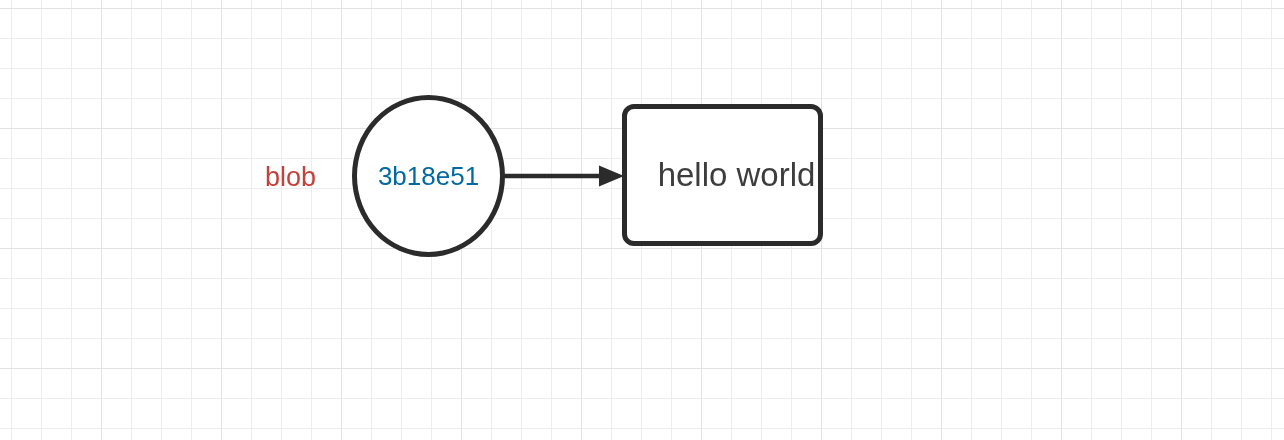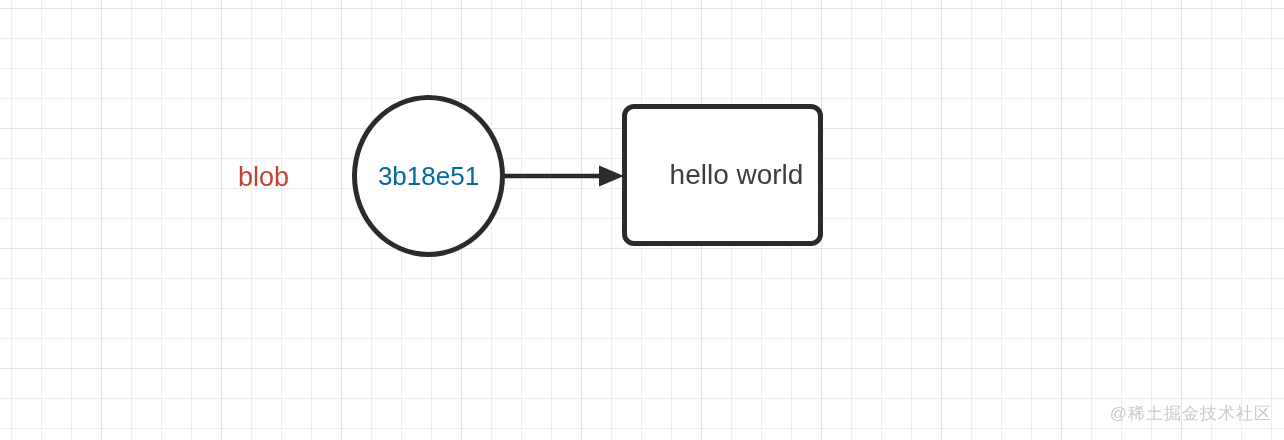--- a/index.html
+++ b/index.html
@@ -23,21 +23,21 @@
       linear-gradient(to bottom, #ededed 1px, transparent 1px);
     background-size: 120px 120px, 120px 120px, 30px 30px, 30px 30px;
     background-position: 101px 0px, 0px 8px, 11px 0px, 0px 8px;
   }
 
   .blob-label {
     position: absolute;
     left: 238px;
     top: 161px;
     width: 78px;
-    text-align: left;
+    text-align: right;
     font-size: 27px;
     line-height: 32px;
     color: #c5423a;
   }
 
   .circle-node {
     position: absolute;
     left: 352px;
     top: 95px;
     width: 153px;
@@ -67,21 +67,21 @@
     top: 104px;
     width: 201px;
     height: 142px;
     box-sizing: border-box;
     border: 5px solid #2b2b2b;
     border-radius: 12px;
     background: #ffffff;
     display: flex;
     align-items: center;
     justify-content: center;
-    font-size: 28px;
+    font-size: 33px;
     color: #3d3d3d;
     padding-left: 28px;
   }
 
   .watermark {
     position: absolute;
     right: 12px;
     bottom: 15px;
     font-size: 17px;
     letter-spacing: 1px;
@@ -101,15 +101,14 @@
 
   <svg class="arrow" viewBox="0 0 121 32" xmlns="http://www.w3.org/2000/svg">
     <line x1="1" y1="16" x2="100" y2="16" stroke="#2b2b2b" stroke-width="4.5"></line>
     <polygon points="96,5.5 121,16 96,26.5" fill="#2b2b2b"></polygon>
   </svg>
 
   <div class="rect-node">
     <span>hello world</span>
   </div>
 
-  <div class="watermark">@稀土掘金技术社区</div>
 
 </div>
 
 </body></html>

